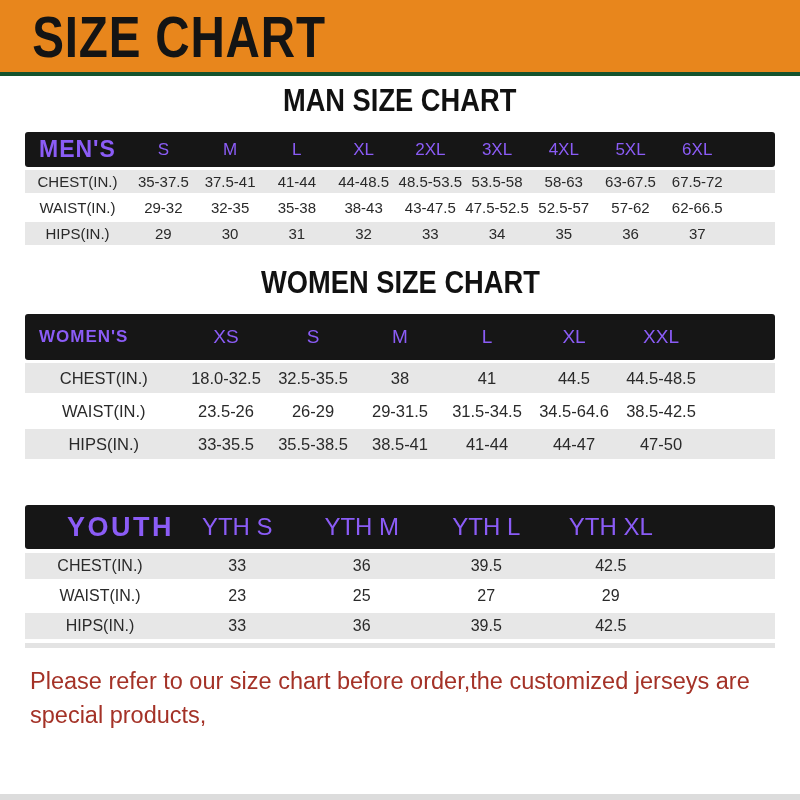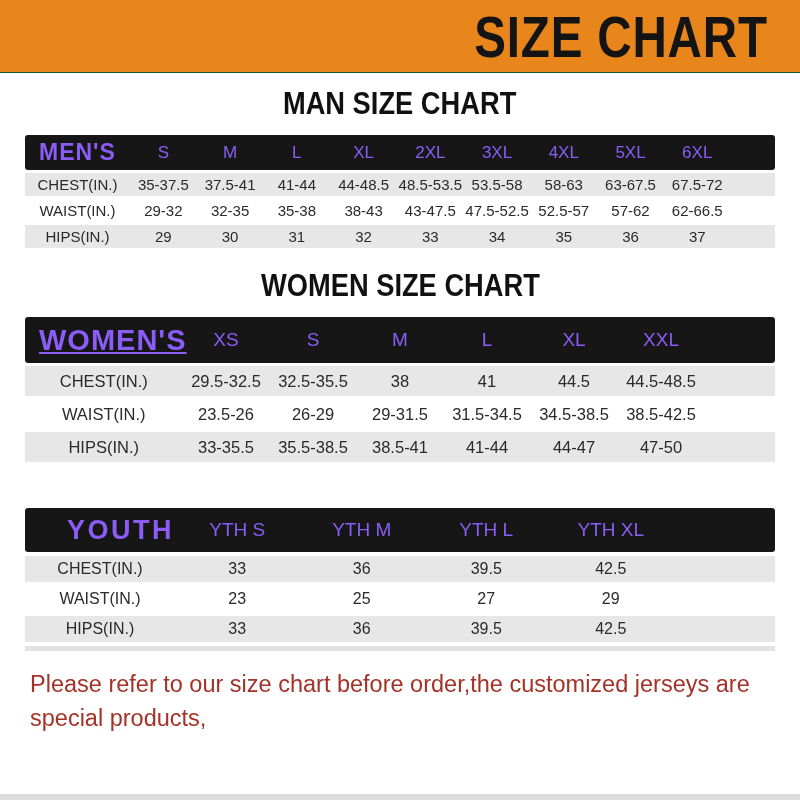--- a/index.html
+++ b/index.html
@@ -7,22 +7,22 @@
     position:relative;
     width:800px;height:800px;
     overflow:hidden;
     background:#ffffff;
     font-family:"Liberation Sans", sans-serif;
   }
   
   .banner{
     height:72px;
     background:var(--accent,#E8861C);
-    display:flex;align-items:center;justify-content:flex-end;
-    border-bottom:1px solid #14532d;
+    display:flex;align-items:center;justify-content:flex-start;
+    border-bottom:4px solid #14532d;
   }
   .banner-text{
     display:inline-block;
     transform:scaleX(0.82);
     font-size:58px;
     font-weight:bold;
     color:#141414;
     letter-spacing:1px;
     white-space:nowrap;
   }
@@ -33,21 +33,21 @@
     color:#111;
   }
   .section-heading .hx{
     display:inline-block;
     transform:scaleX(0.88);
     font-size:31px;
     font-weight:bold;
     letter-spacing:0px;
     white-space:nowrap;
   }
-  .sec-men{padding-top:13px;}
+  .sec-men{padding-top:7px;}
   .sec-women{padding-top:17px;}
   .sec-youth{padding-top:29px;}
   
   .size-table{
     width:750px;
     margin:10px auto 0 auto;
     border-collapse:separate;
     table-layout:fixed;
   }
   .size-table thead th{
@@ -76,24 +76,24 @@
     color:#2a2a2a;
     padding:0;
   }
   
   .t-men{border-spacing:0 3px;}
   .t-men thead th{height:33px;font-size:17px;}
   .t-men thead th.corner{font-size:23px;}
   .t-men tbody th,.t-men tbody td{height:23px;font-size:15px;}
   .t-women{border-spacing:0 3px;}
   .t-women thead th{height:44px;font-size:19px;}
-  .t-women thead th.corner{font-size:29px;text-decoration:underline;}
+  .t-women thead th.corner{font-size:17px;}
   .t-women tbody th,.t-women tbody td{height:30px;font-size:16.5px;}
   .t-youth{border-spacing:0 4px;}
-  .t-youth thead th{height:42px;font-size:19px;}
+  .t-youth thead th{height:42px;font-size:24px;}
   .t-youth thead th.corner{font-size:27px;letter-spacing:2.5px;text-align:right;}
   .t-youth tbody th,.t-youth tbody td{height:26px;font-size:16px;}
   .table-bottom-strip{
     width:750px;height:5px;margin:0 auto;
     background:#E3E3E3;
   }
   
   .notice{
     margin:16px 0 0 30px;
     color:var(--notice,#A43227);
@@ -214,35 +214,35 @@
             <th>M</th>
             <th>L</th>
             <th>XL</th>
             <th>XXL</th>
             <th></th>
           </tr>
         </thead>
         <tbody>
           <tr>
             <th>CHEST(IN.)</th>
-            <td>29.5-32.5</td>
+            <td>18.0-32.5</td>
             <td>32.5-35.5</td>
             <td>38</td>
             <td>41</td>
             <td>44.5</td>
             <td>44.5-48.5</td>
             <td></td>
           </tr>
           <tr>
             <th>WAIST(IN.)</th>
             <td>23.5-26</td>
             <td>26-29</td>
             <td>29-31.5</td>
             <td>31.5-34.5</td>
-            <td>34.5-38.5</td>
+            <td>34.5-64.6</td>
             <td>38.5-42.5</td>
             <td></td>
           </tr>
           <tr>
             <th>HIPS(IN.)</th>
             <td>33-35.5</td>
             <td>35.5-38.5</td>
             <td>38.5-41</td>
             <td>41-44</td>
             <td>44-47</td>

